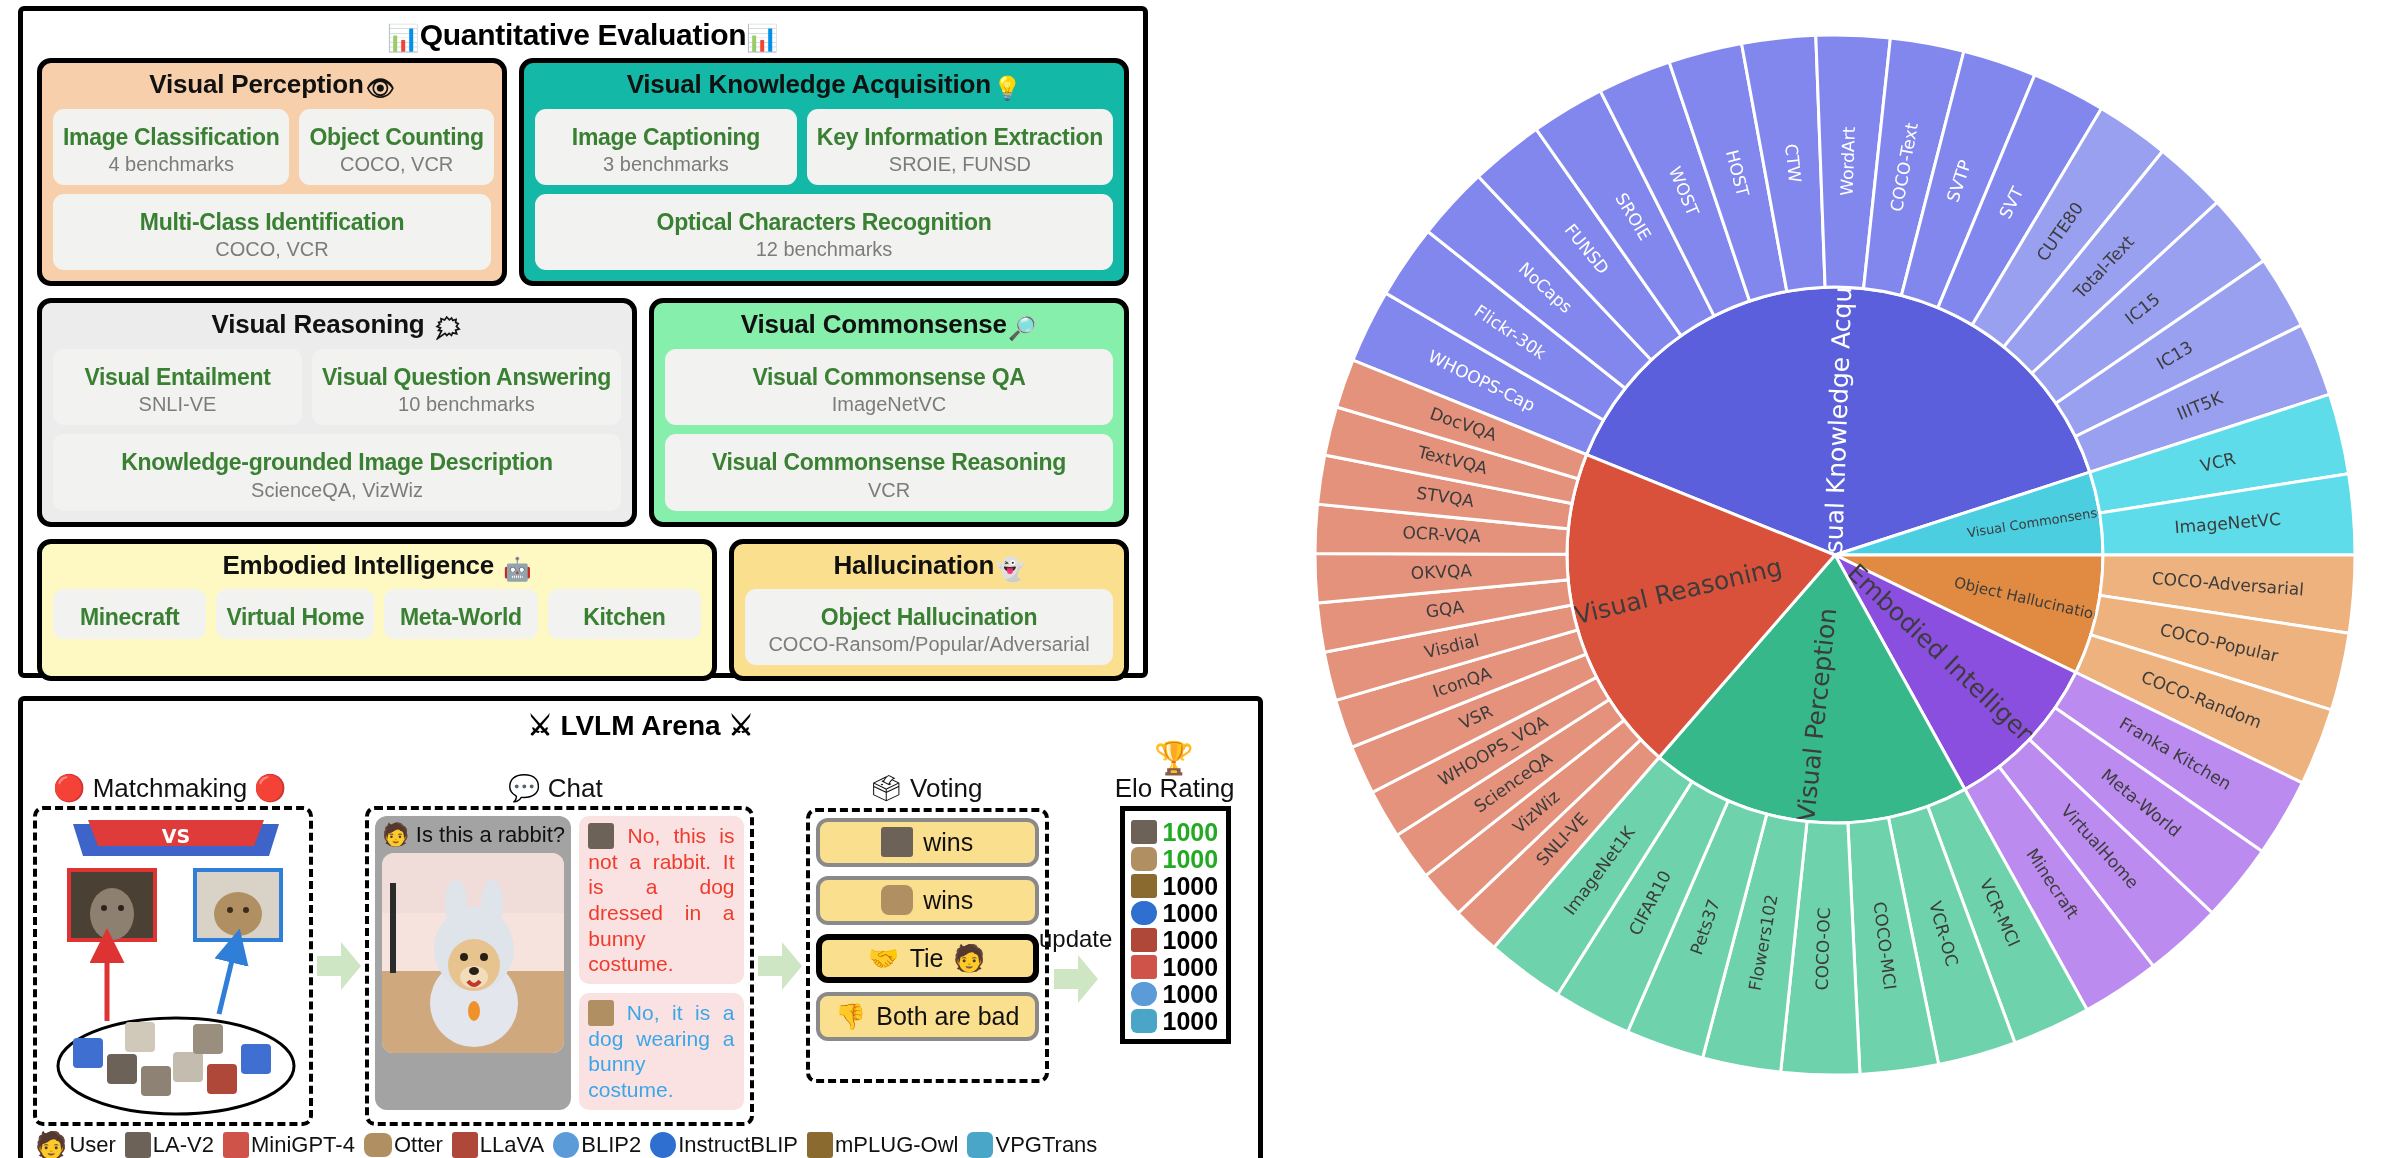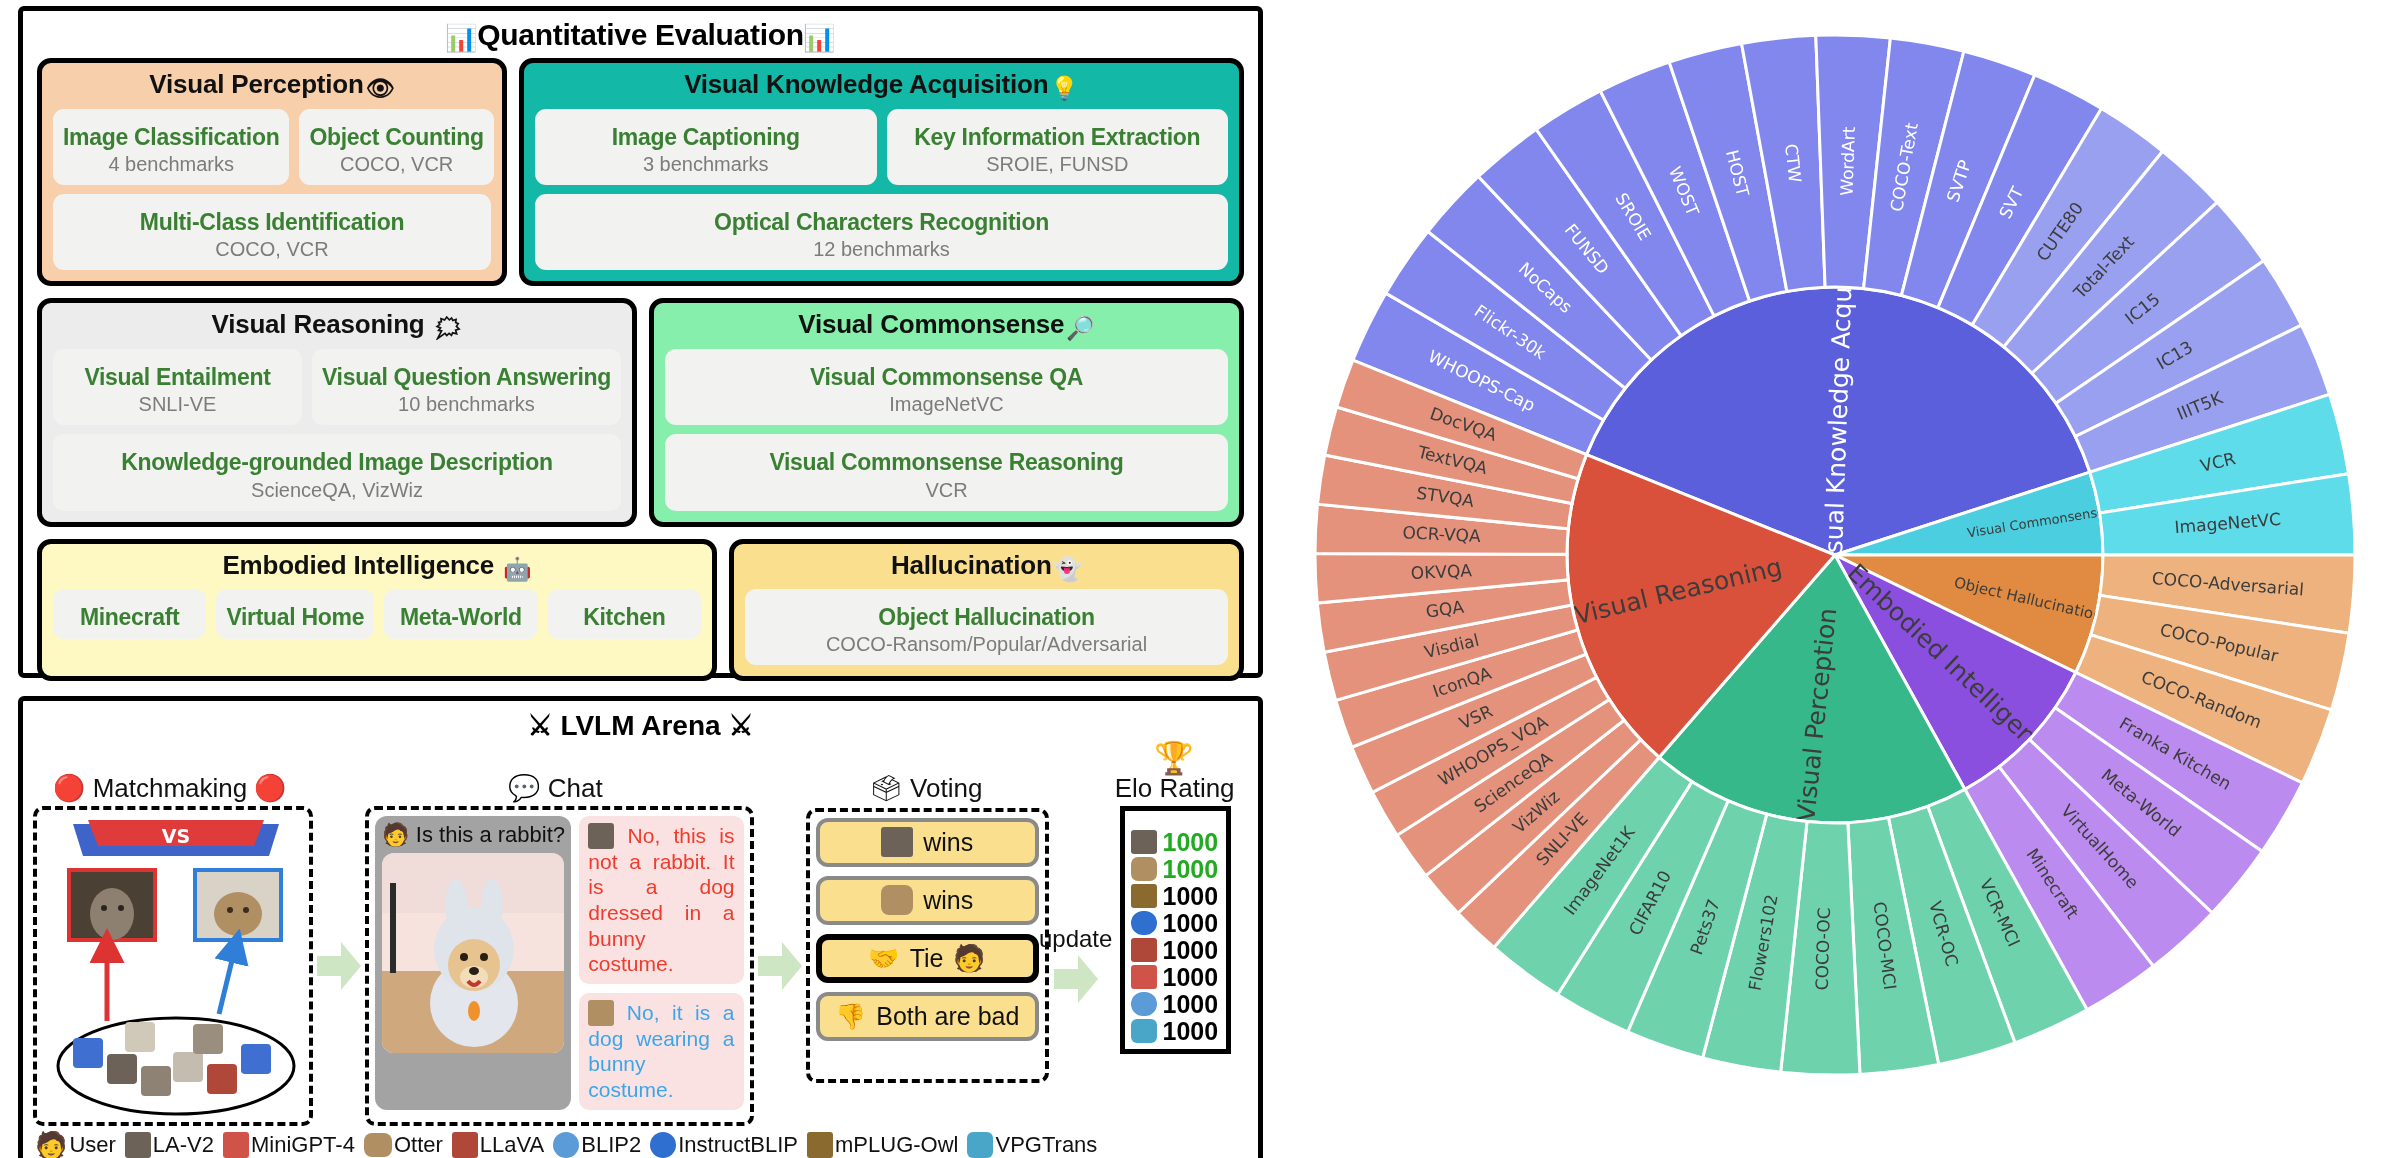--- a/index.html
+++ b/index.html
@@ -4,21 +4,21 @@
 <style>
   html,body{margin:0;padding:0;background:#fff;}
   body{width:2392px;height:1158px;font-family:"Liberation Sans",sans-serif;position:relative;overflow:hidden;}
 
   
   #left-column{position:absolute;left:18px;top:6px;width:1245px;height:1146px;}
 
   .outer-box{border:5px solid #000;border-radius:6px;background:#fff;box-sizing:border-box;}
 
   
-  #quant-panel{position:absolute;left:0;top:0;width:1245px;height:672px;padding:8px 14px 14px 14px;}
+  #quant-panel{position:absolute;left:0;top:0;width:1130px;height:672px;padding:8px 14px 14px 14px;}
   #quant-title{text-align:center;font-size:30px;font-weight:bold;color:#000;letter-spacing:-0.3px;line-height:1.05;margin-bottom:6px;}
   .title-ico{font-size:26px;vertical-align:-2px;}
 
   .cat-row{display:flex;gap:12px;margin-bottom:12px;}
   .cat{border:5px solid #000;border-radius:14px;box-sizing:border-box;padding:7px 11px 11px 11px;}
   .cat-title{text-align:center;font-size:26px;font-weight:bold;color:#111;line-height:1.1;margin-bottom:7px;letter-spacing:-0.2px;}
   .cat-title .ico{font-size:23px;vertical-align:-3px;margin-left:2px;}
 
   .chip-row{display:flex;gap:10px;margin-bottom:9px;}
   .chip-row:last-child{margin-bottom:0;}
@@ -54,21 +54,21 @@
   .bubble{border-radius:10px;padding:7px 9px;font-size:21px;line-height:1.22;text-align:justify;}
   .bubble.red{background:#fbe2e2;color:#ef3b2c;}
   .bubble.blue-t{background:#fbe2e2;color:#3ba6e8;}
 
   
   .vote-btn{background:#fadf8e;border:4px solid #8a8a8a;border-radius:12px;height:49px;display:flex;align-items:center;justify-content:center;gap:10px;font-size:25px;color:#111;margin-bottom:9px;box-sizing:border-box;position:relative;}
   .vote-btn.selected{border-color:#000;border-width:6px;}
 
   
   #elo-wrap{width:150px;display:flex;flex-direction:column;align-items:center;}
-  #elo-list{border:5px solid #000;background:#fff;padding:18px 8px 4px 6px;}
+  #elo-list{border:5px solid #000;background:#fff;padding:8px 8px 4px 6px;}
   .elo-row{display:flex;align-items:center;gap:6px;height:27px;}
   .elo-val{font-size:25px;font-weight:bold;}
 
   
   #legend{display:flex;align-items:center;gap:2px;margin-top:4px;padding-left:2px;}
   .leg{display:flex;align-items:center;gap:2px;font-size:22px;color:#111;white-space:nowrap;margin-right:7px;}
 
   .sprite{display:inline-block;border-radius:3px;background-size:cover;}
 
   

